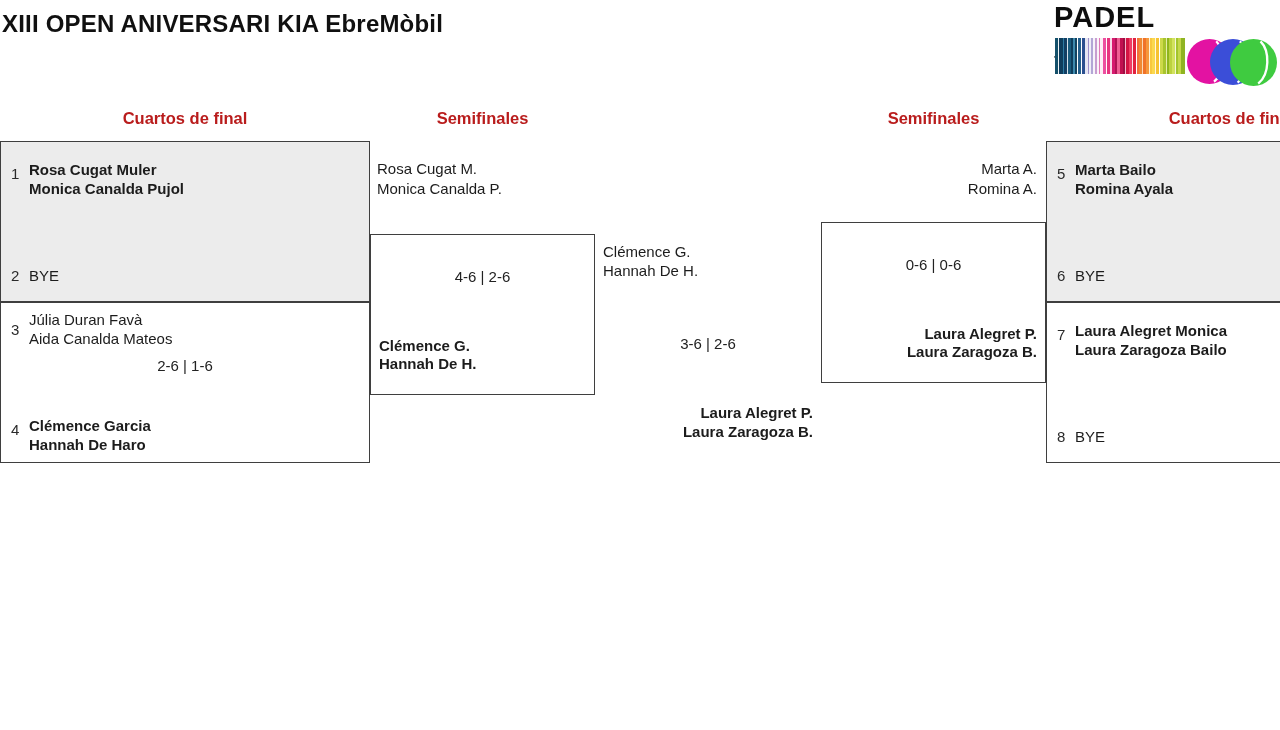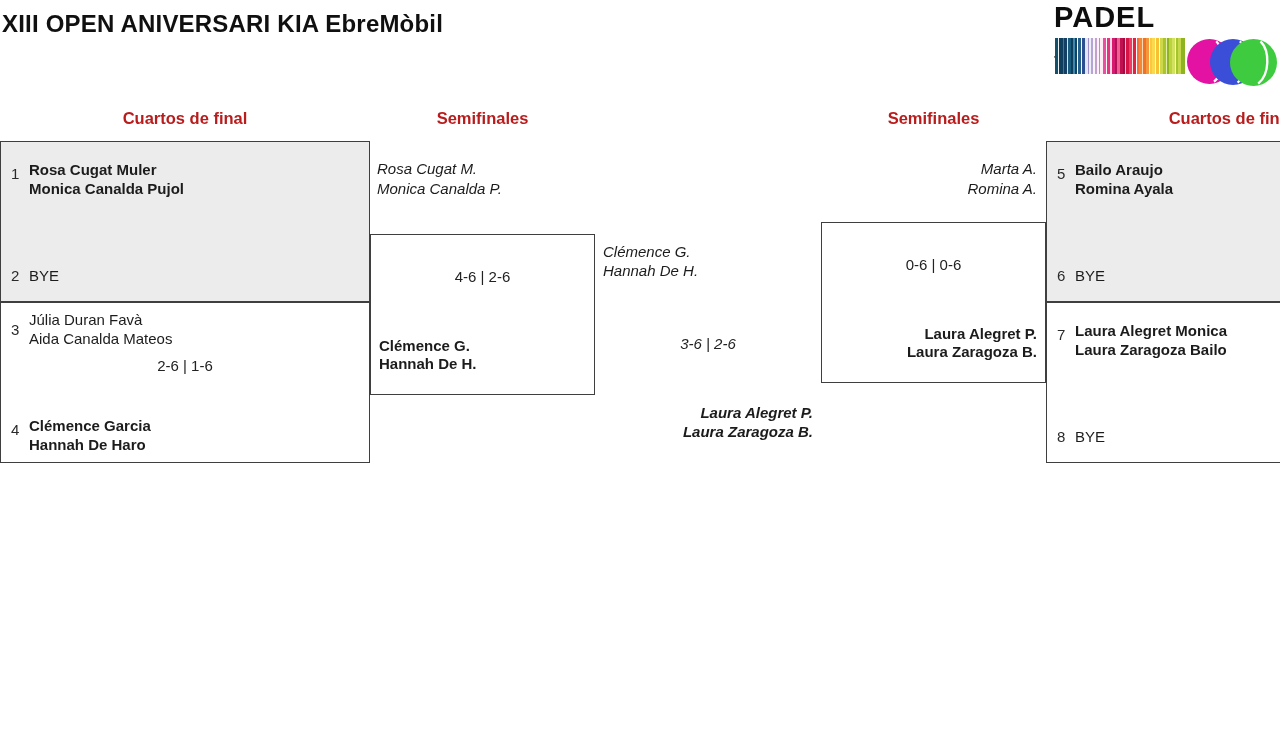--- a/index.html
+++ b/index.html
@@ -63,25 +63,25 @@
   .names span { display:block; }
   .bold { font-weight:bold;margin-top:11px; }
   .score { position:absolute; left:0; right:0; text-align:center; font-size:15px; color:#222; }
   .score-qf { top:54px; }
   .score-sf { top:33px; }
   .sf-winner { position:absolute; bottom:21px; left:8px; right:8px; font-size:15px; line-height:18px; font-weight:bold; }
   .sf-winner span { display:block; }
   .sf-winner.right { text-align:right; }
   
   .free-team { position:absolute; font-size:15px; line-height:20px; }
-  .free-team span { display:block;font-style:italic; }
+  .free-team span { display:block; }
   .sf-above-left  { left:377px; top:159px; }
   .sf-above-right { left:821px; top:159px; width:216px; text-align:right; }
   .final-left-team { left:603px; top:242px; line-height:19px; }
-  .final-score  { position:absolute; left:596px; width:224px; top:335px; text-align:center; font-size:15px; color:#222;font-style:italic; }
+  .final-score  { position:absolute; left:596px; width:224px; top:335px; text-align:center; font-size:15px; color:#222; }
   .final-winner { left:593px; top:403px; width:220px; text-align:right; font-weight:bold; line-height:19px; }
 </style>
 </head>
 <body>
 
 <div class="page">
 
   <div class="title">
     <span>XIII OPEN ANIVERSARI KIA EbreMòbil</span>
   </div>
@@ -176,21 +176,21 @@
     <div class="sf-winner right">
       <span>Laura Alegret P.</span>
       <span>Laura Zaragoza B.</span>
     </div>
   </div>
 
   <div class="box gray qf-rt">
     <div class="team t-top">
       <span class="seed">5</span>
       <span class="names bold">
-        <span>Bailo Araujo</span>
+        <span>Marta Bailo</span>
         <span>Romina Ayala</span>
       </span>
     </div>
     <div class="team t-bye">
       <span class="seed">6</span>
       <span class="names">
         <span>BYE</span>
       </span>
     </div>
   </div>

